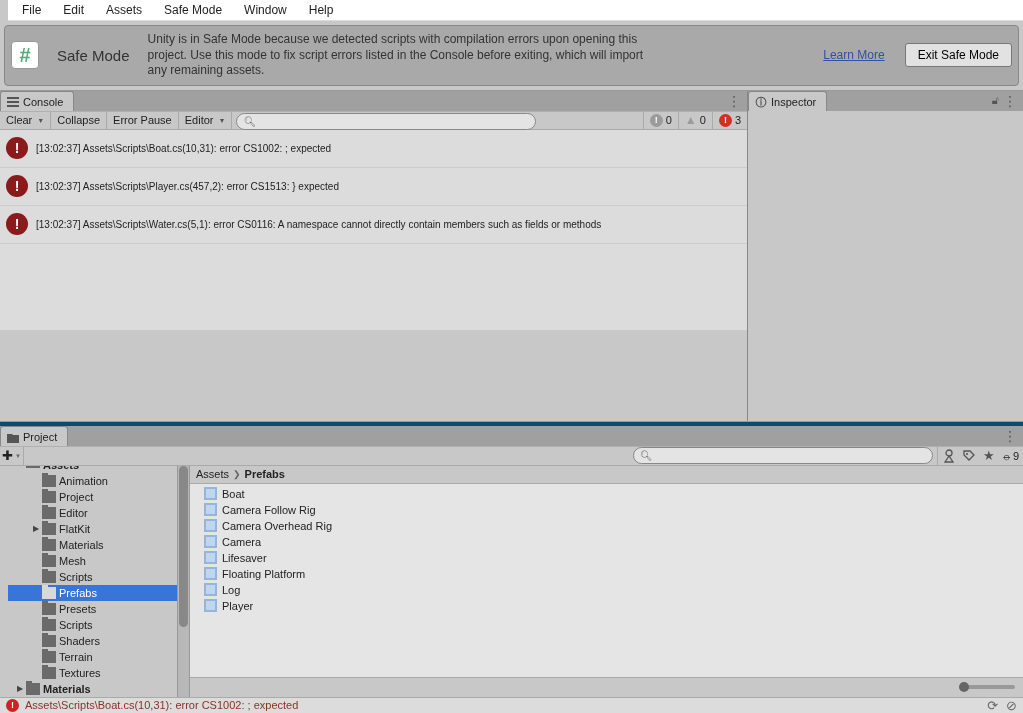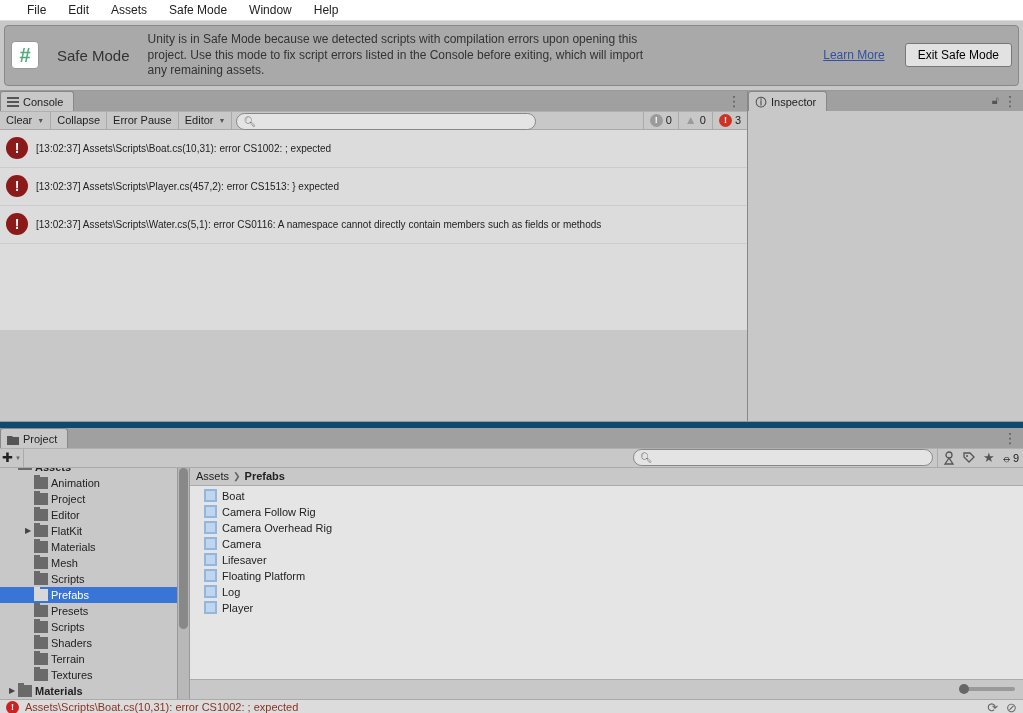--- a/index.html
+++ b/index.html
@@ -1,20 +1,20 @@
 <!DOCTYPE html>
 <html><head>
 <meta charset="utf-8">
 <style>
 * { margin: 0; padding: 0; box-sizing: border-box; font-family: "Segoe UI", Arial, sans-serif; -webkit-font-smoothing: antialiased; }
 html, body { width: 1023px; height: 713px; overflow: hidden; background: #c8c8c8; }
 body { display: flex; flex-direction: column; font-size: 12px; color: #222; }
 
 
-.menubar { background: #fff; height: 22px; display: flex; align-items: center; padding: 0 17px; gap: 2px; border-bottom: 1px solid #ddd; }
+.menubar { background: #fff; height: 22px; display: flex; align-items: center; padding: 0 4px; gap: 2px; border-bottom: 1px solid #ddd; margin-left: 8px; }
 .menubar-item { padding: 3px 10px; cursor: default; user-select: none; }
 
 
 .banner { background: #a9a9a9; padding: 6px; margin: 4px 4px 4px 4px; border-radius: 4px; border: 1px solid #888; display: flex; align-items: center; gap: 18px; }
 .banner-icon { width: 28px; height: 28px; background: #fff; border: 1px solid #999; border-radius: 4px; display: flex; align-items: center; justify-content: center; color: #5a7; font-weight: bold; font-size: 20px; }
 .banner-title { font-size: 15px; color: #333; white-space: nowrap; }
 .banner-text { font-size: 12px; color: #333; line-height: 1.3; flex: 1 1 auto; max-width: 500px; }
 .banner-actions { margin-left: auto; display: flex; align-items: center; gap: 20px; }
 .banner-link { color: #3052a0; text-decoration: underline; font-size: 12px; cursor: pointer; }
 .banner-btn { background: #e2e2e2; border: 1px solid #777; border-radius: 3px; padding: 4px 12px; font-size: 12px; cursor: pointer; }
@@ -42,31 +42,31 @@
 .console-entry { display: flex; align-items: center; height: 38px; padding: 2px 6px; border-bottom: 1px solid #ccc; gap: 8px; }
 .big-err { width: 22px; height: 22px; border-radius: 50%; background: #8b1a1a; color:#fff; display:flex;align-items:center;justify-content:center;font-weight:bold;font-size:14px;flex:0 0 22px; }
 .console-msg { font-size: 10px; color: #222; white-space: nowrap; overflow: hidden; }
 .console-details { flex: 1; background: #c8c8c8; }
 
 
 .inspector { flex: 0 0 275px; background: #c8c8c8; display:flex; flex-direction: column; }
 .insp-body { flex:1; background:#c8c8c8; }
 
 
-.project-panel { flex: 1; display: flex; flex-direction: column; border-top: 6px solid #0c4a6e; background:#c8c8c8; }
+.project-panel { flex: 1; display: flex; flex-direction: column; border-top: 4px solid #0c4a6e; background:#c8c8c8; }
 .prj-toolbar { height: 20px; background:#c8c8c8; border-top:1px solid #b0b0b0; border-bottom:1px solid #aaa; display:flex; align-items:center; }
 .plus-btn { width:24px; height:100%; border-right:1px solid #aaa; display:flex; align-items:center; justify-content:center; font-size:13px; }
 .plus-btn::after { content:"▼"; font-size:6px; margin-left:2px; color:#666;}
 .prj-search { margin-left:auto; width:300px; height:17px; margin-right:4px; border:1px solid #888; border-radius:9px; background:#e4e4e4; display:flex;align-items:center;padding:0 6px;gap:4px; }
 .prj-btns { border-left:1px solid #aaa; padding:0 4px; height:100%; display:flex; align-items:center; gap:6px; }
 .prj-icon { width:14px; height:14px; display:flex; align-items:center; justify-content:center; color:#555; font-size:12px; }
 .eye-badge { display:flex; align-items:center; gap:1px; font-size:11px; }
 
 .prj-body { flex:1; display:flex; min-height:0; }
-.prj-tree { flex:0 0 190px; border-right:1px solid #999; background:#c8c8c8; position:relative; overflow:hidden; }
+.prj-tree { flex:0 0 190px; border-right:1px solid #999; background:#c8c8c8; position:relative; overflow:hidden;padding-left:8px; }
 .prj-scrollbar { position:absolute; right:0; top:0; bottom:0; width:12px; background:#b8b8b8; border-left:1px solid #999; }
 .prj-scroll-thumb { position:absolute; left:1px; right:1px; top:0; height:70%; background:#888; border-radius:6px; }
 .tree-item { display:flex; align-items:center; height:16px; font-size:11px; padding-right:12px; }
 .tree-indent { width:14px; display:inline-block; }
 .tree-arrow { width:12px; text-align:center; font-size:8px; color:#444; }
 .folder-ico { width:14px; height:12px; margin-right:3px; background:#6a6a6a; display:inline-block; position:relative; }
 .folder-ico::before { content:""; position:absolute; top:-2px; left:0; width:6px; height:3px; background:#6a6a6a; }
 .tree-label { flex:1; white-space:nowrap; overflow:hidden; }
 .tree-selected { background:#3875d6; color:#fff; }
 .tree-selected .folder-ico, .tree-selected .folder-ico::before { background:#d8d8d8; }

